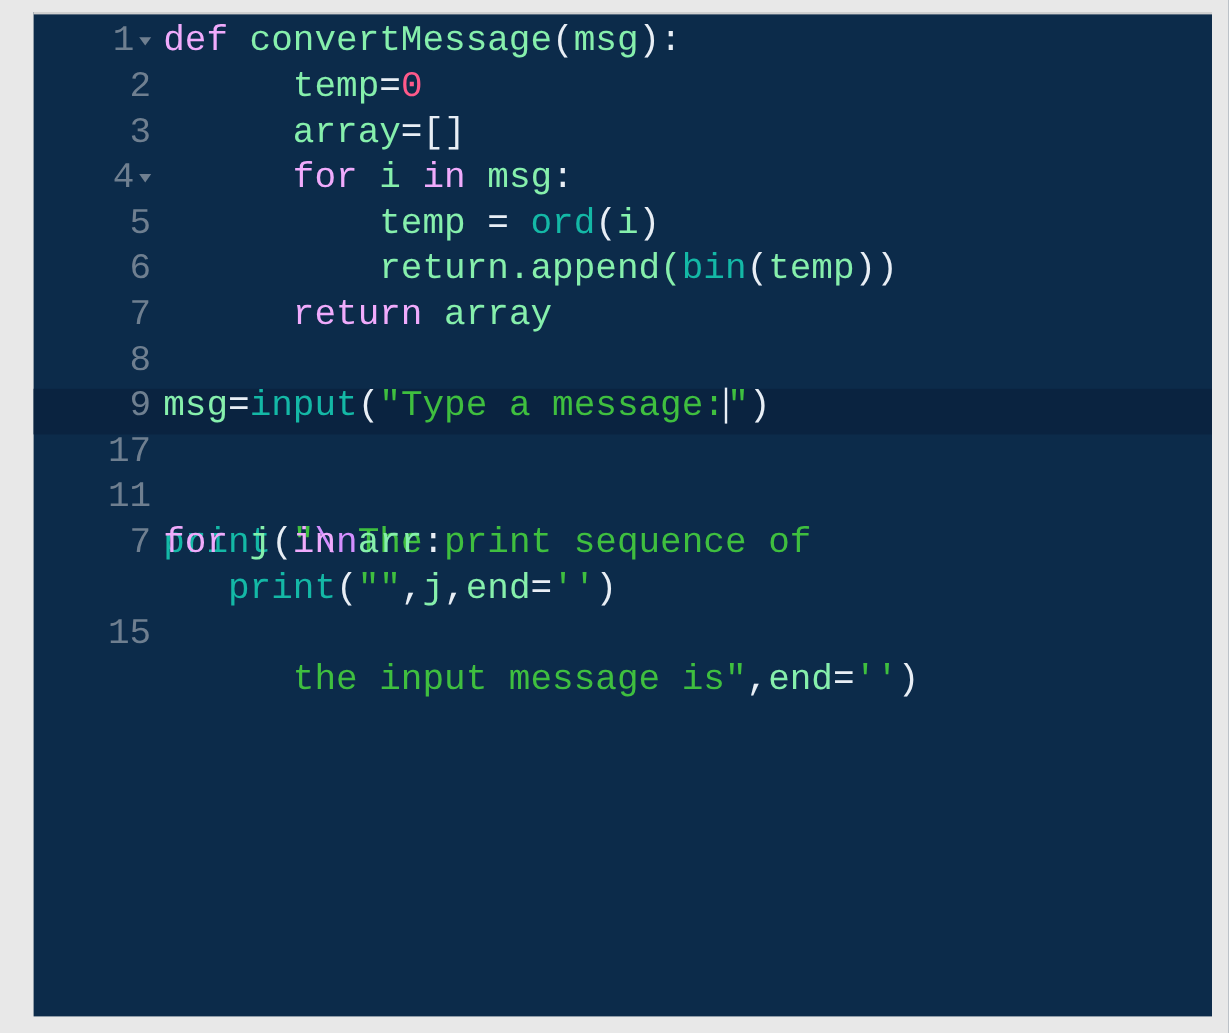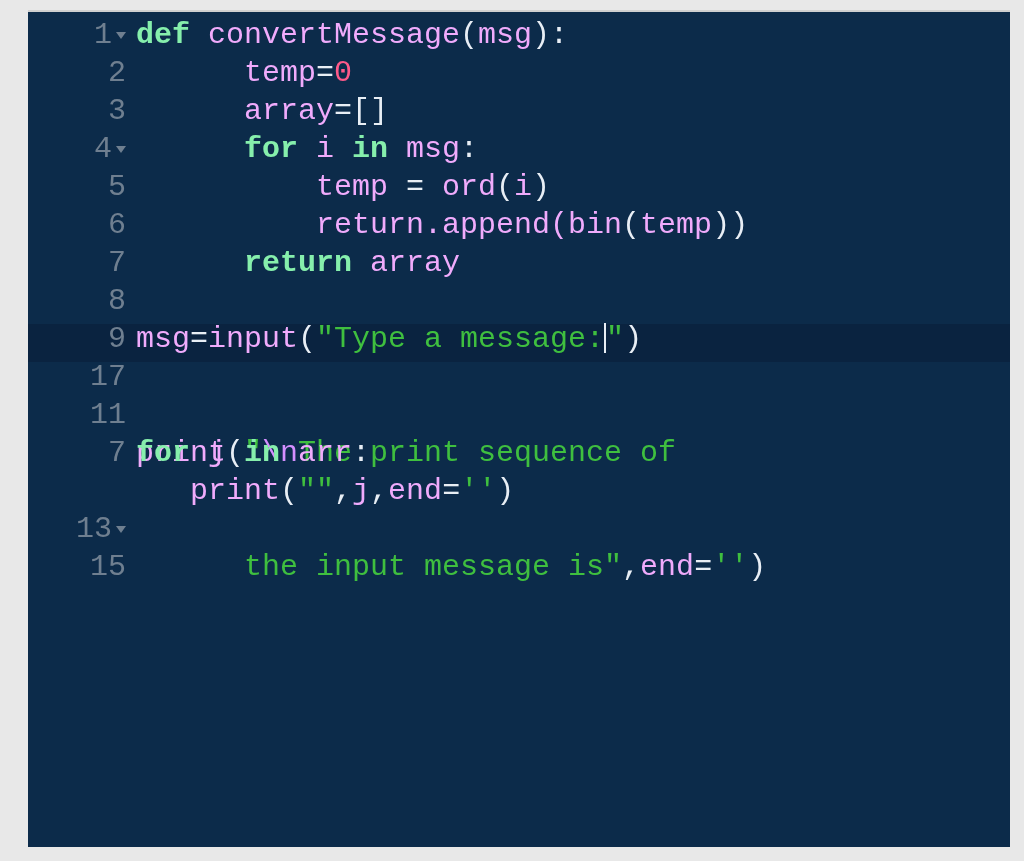--- a/index.html
+++ b/index.html
@@ -71,23 +71,23 @@
   .highlight-row {
     position: absolute;
     left: 0; right: 0;
     height: 38px;
     background: #0a2340;
     z-index: 0;
   }
   .gutter, .code { z-index: 1; }
   .codeline span, .wrapline span { position: relative; }
   .tok-default { color: #e8eef5; }
-  .tok-keyword { color: #86efac; font-weight: bold; }
-  .tok-name    { color: #f0abfc; }
-  .tok-builtin { color: #f0abfc; }
+  .tok-keyword { color: #f0abfc; }
+  .tok-name    { color: #86efac; }
+  .tok-builtin { color: #14b8a6; }
   .tok-paren   { color: #e8eef5; }
   .tok-op      { color: #e8eef5; }
   .tok-num     { color: #ff5a8a; }
   .tok-string  { color: #3fbf3f; }
   .tok-escape  { color: #d48fff; }
   .cursor {
     display:inline-block;
     width:2px;
     height:30px;
     background:#e8eef5;
@@ -110,21 +110,20 @@
       <div class="lineno"><span>4</span><span class="fold"></span></div>
       <div class="lineno"><span>5</span></div>
       <div class="lineno"><span>6</span></div>
       <div class="lineno"><span>7</span></div>
       <div class="lineno"><span>8</span></div>
       <div class="lineno"><span>9</span></div>
       <div class="lineno"><span>17</span></div>
       <div class="lineno"><span>11</span></div>
       <div class="lineno"><span>7</span></div>
       <div class="lineno"><span></span></div>
-      <div class="lineno"><span>13</span><span class="fold"></span></div>
       <div class="lineno"><span>15</span></div>
     </div>
 
     <div class="code">
       <div class="codeline"><span class="tok-keyword">def </span><span class="tok-name">convertMessage</span><span class="tok-paren">(</span><span class="tok-name">msg</span><span class="tok-paren">):</span></div>
       <div class="codeline"><span class="tok-default">      </span><span class="tok-name">temp</span><span class="tok-op">=</span><span class="tok-num">0</span></div>
       <div class="codeline"><span class="tok-default">      </span><span class="tok-name">array</span><span class="tok-paren">=[]</span></div>
       <div class="codeline"><span class="tok-default">      </span><span class="tok-keyword">for </span><span class="tok-name">i</span><span class="tok-keyword"> in </span><span class="tok-name">msg</span><span class="tok-paren">:</span></div>
       <div class="codeline"><span class="tok-default">          </span><span class="tok-name">temp </span><span class="tok-op">= </span><span class="tok-builtin">ord</span><span class="tok-paren">(</span><span class="tok-name">i</span><span class="tok-paren">)</span></div>
       <div class="codeline"><span class="tok-default">          </span><span class="tok-name">return.append(</span><span class="tok-builtin">bin</span><span class="tok-paren">(</span><span class="tok-name">temp</span><span class="tok-paren">))</span></div>

